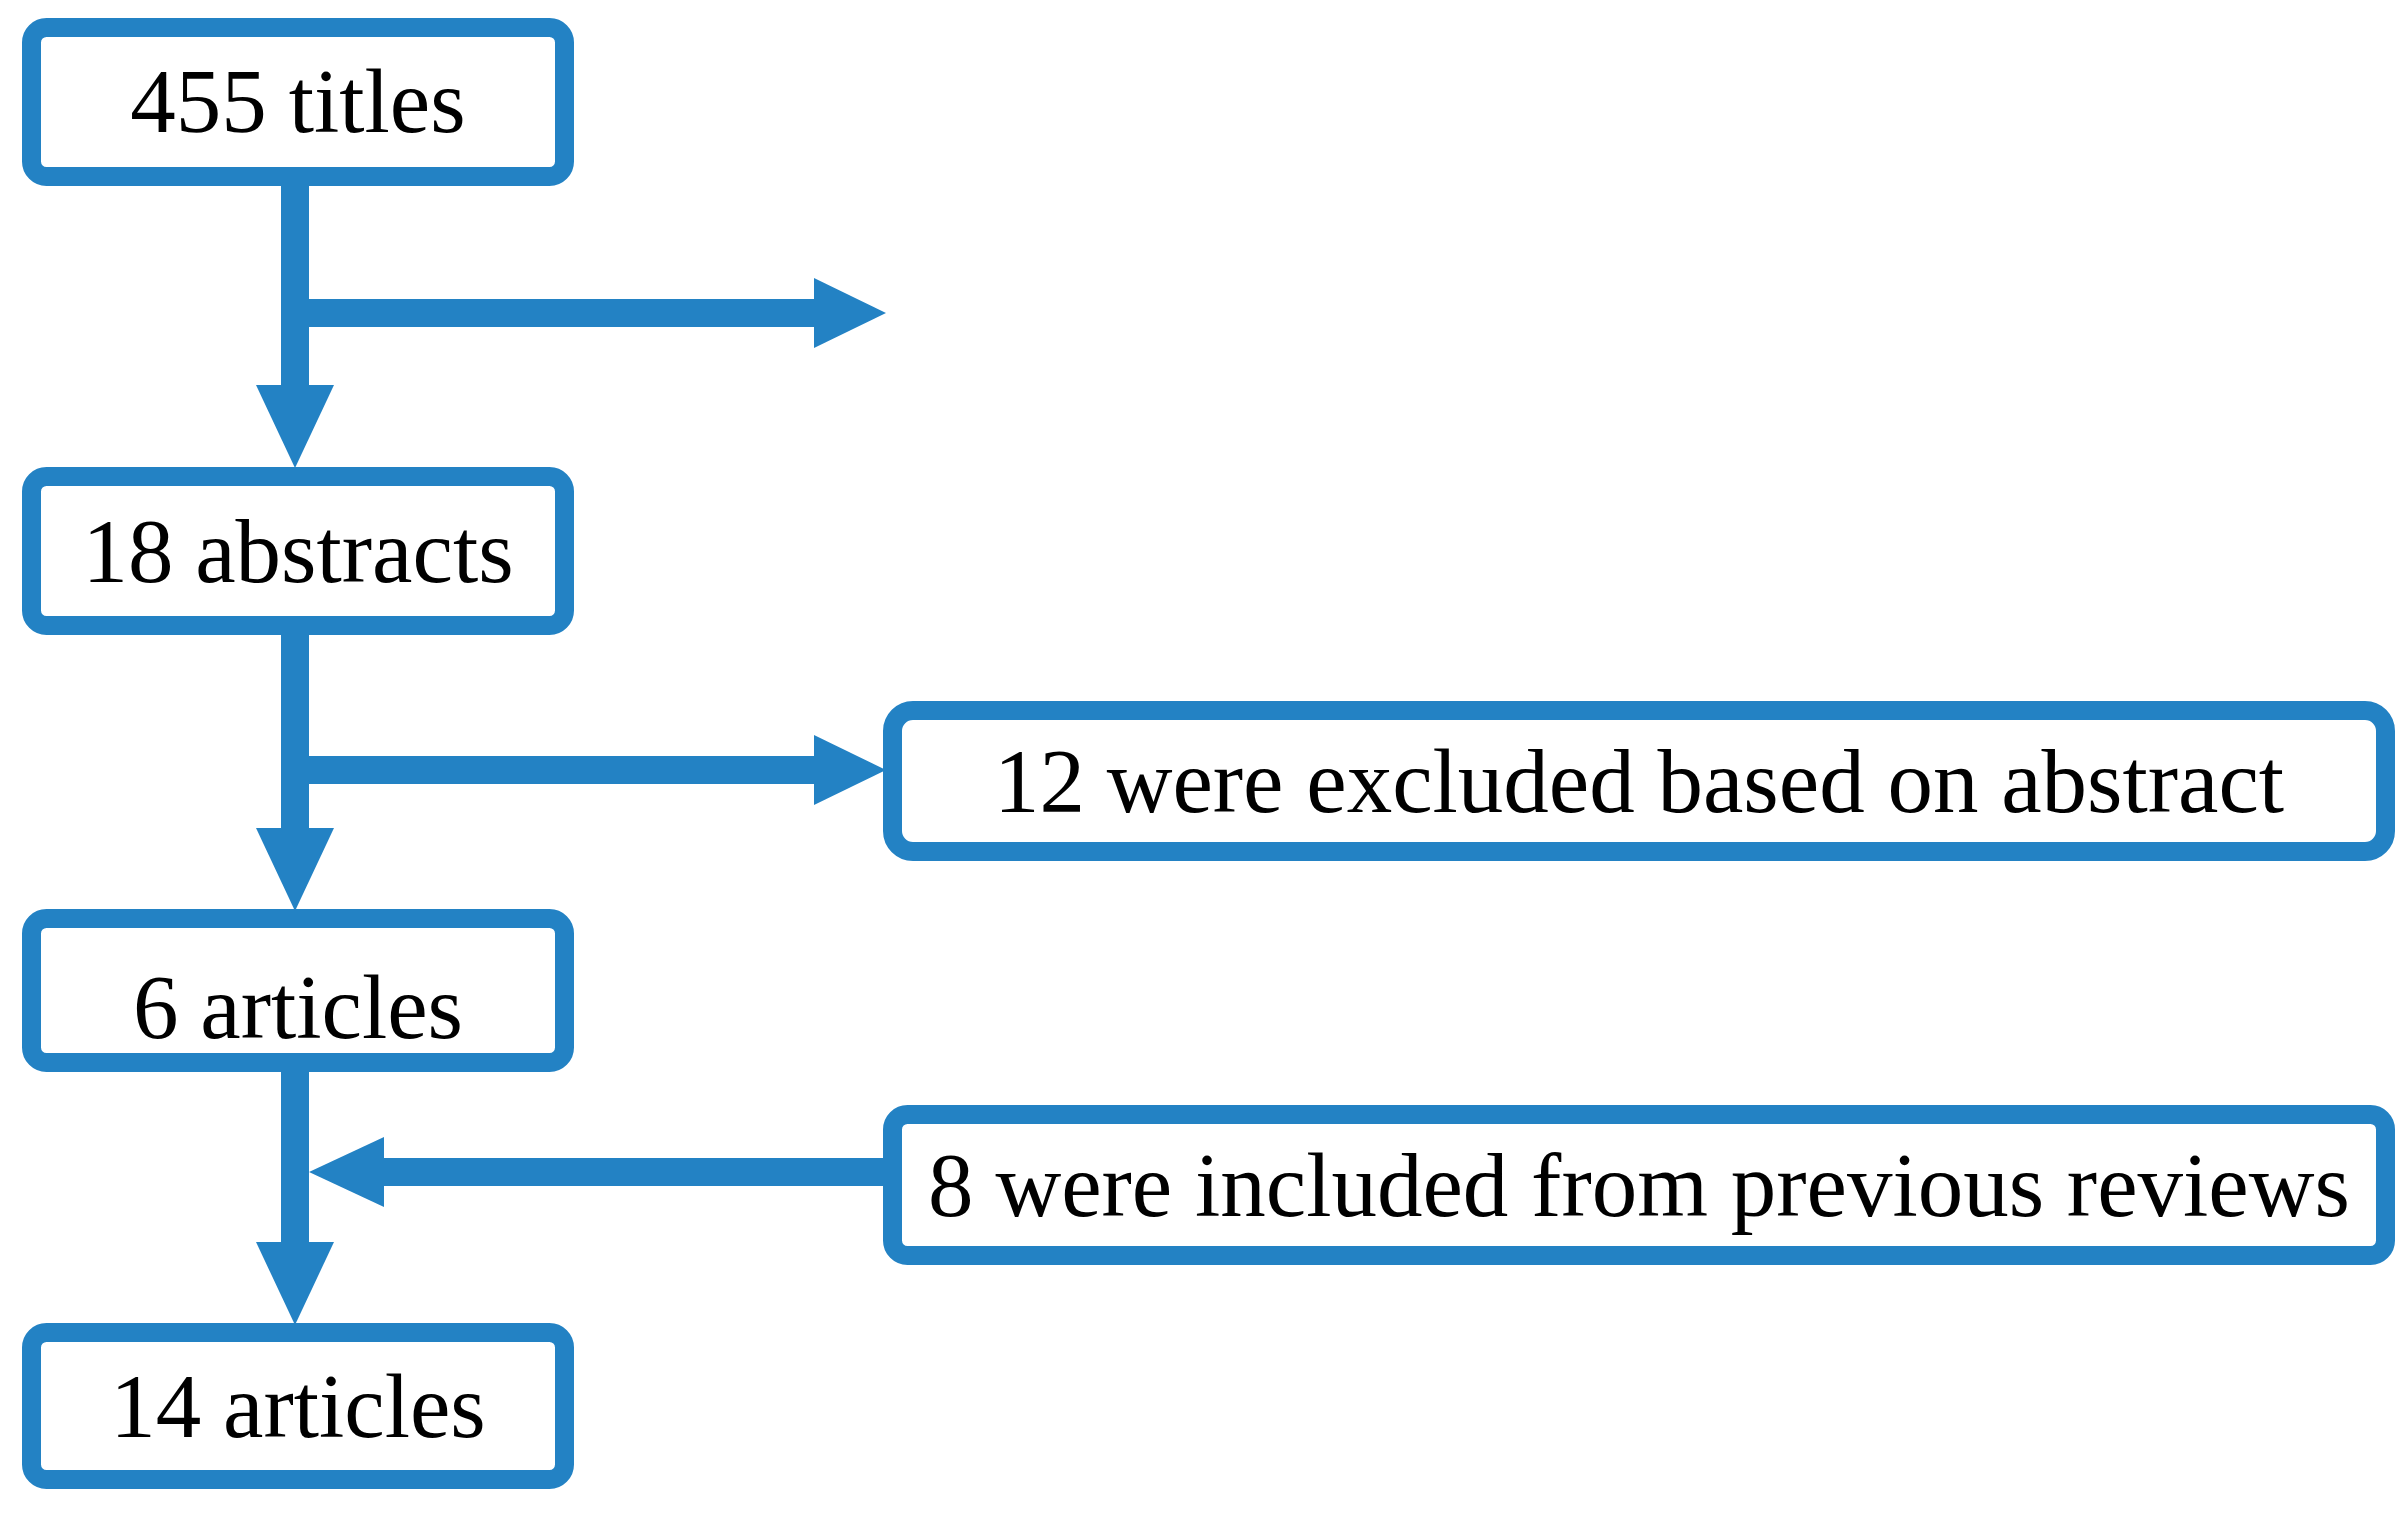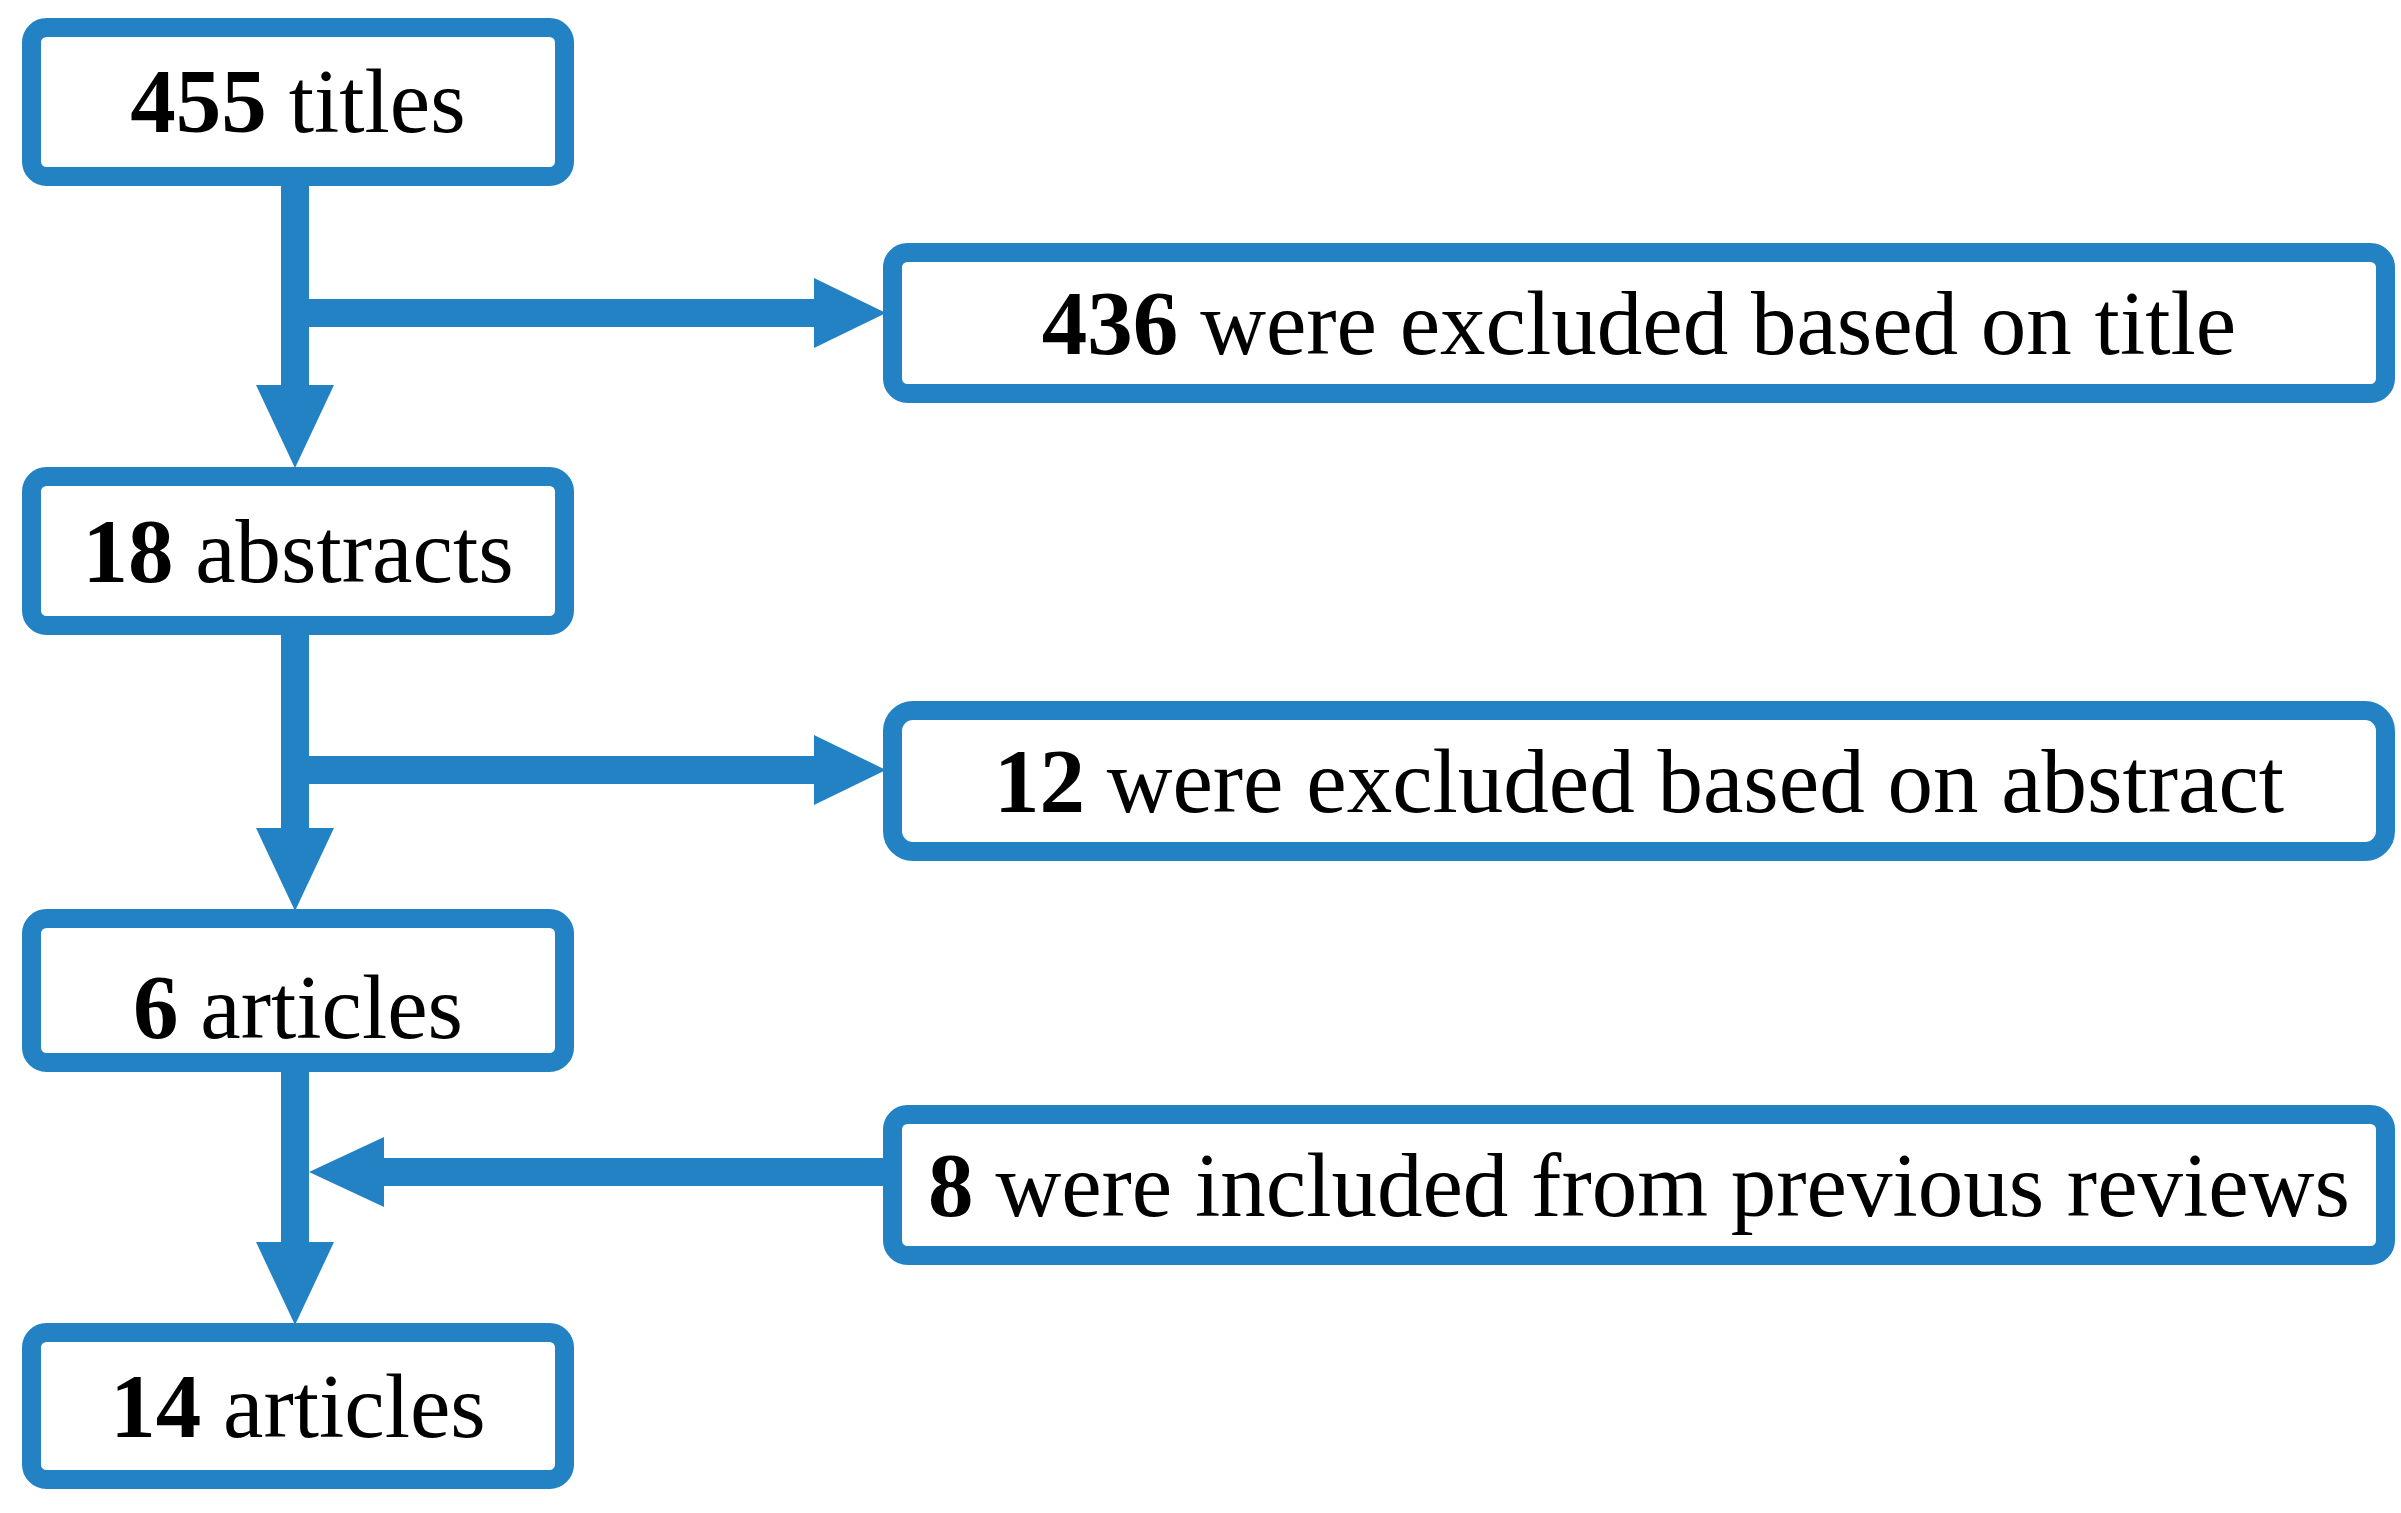--- a/index.html
+++ b/index.html
@@ -22,21 +22,21 @@
     align-items: center;
     justify-content: center;
   }
   .boxtext {
     white-space: nowrap;
     font-size: 91px;
     line-height: 1;
     color: var(--ink);
     text-align: center;
   }
-  .num { font-weight: 700; }
+  .num { font-weight: 400; }
   .lbl { margin-left: 0.24em; }
 
   
   #b-titles     { left: 22px;   top: 17.5px;   width: 552px;  height: 168px; }
   #b-abstracts  { left: 22px;   top: 467px;  width: 552px;  height: 168px; }
   #b-articles   { left: 22px;   top: 909px; width: 552px;  height: 163px; align-items: flex-end; }
   #b-final      { left: 22px;   top: 1323px; width: 552px;  height: 166px; }
   
   #b-extitle    { left: 883px; top: 243px;  width: 1512px; height: 160px; }
   #b-exabstract { left: 883px; top: 701px;  width: 1512px; height: 160px; border-radius: 30px; }
@@ -81,23 +81,20 @@
   <div class="tri tri-down" id="t2"></div>
   <div class="tri tri-down" id="t3"></div>
   <div class="tri tri-right" id="a1"></div>
   <div class="tri tri-right" id="a2"></div>
   <div class="tri tri-left" id="a3"></div>
 
   <div class="box" id="b-titles">
     <div class="boxtext"><span class="num">455</span><span class="lbl">titles</span></div>
   </div>
 
-  <div class="box" id="b-extitle">
-    <div class="boxtext"><span class="num">436</span><span class="lbl">were excluded based on title</span></div>
-  </div>
 
   <div class="box" id="b-abstracts">
     <div class="boxtext"><span class="num">18</span><span class="lbl">abstracts</span></div>
   </div>
 
   <div class="box" id="b-exabstract">
     <div class="boxtext"><span class="num">12</span><span class="lbl">were excluded based on abstract</span></div>
   </div>
 
   <div class="box" id="b-articles">

